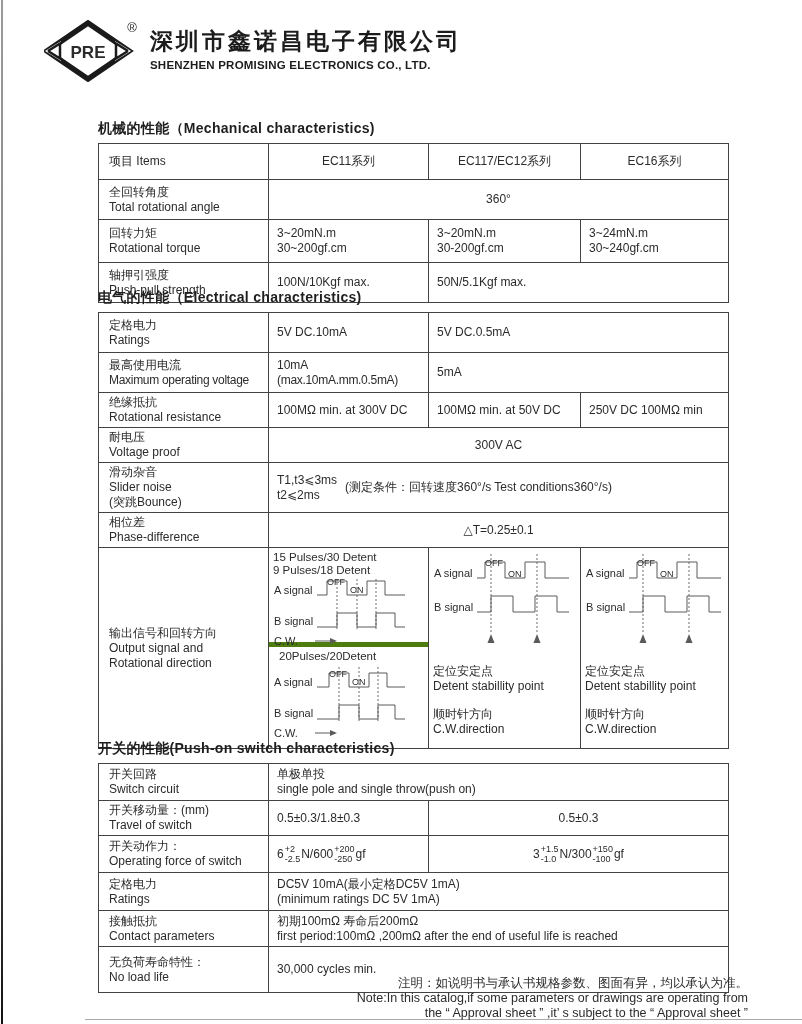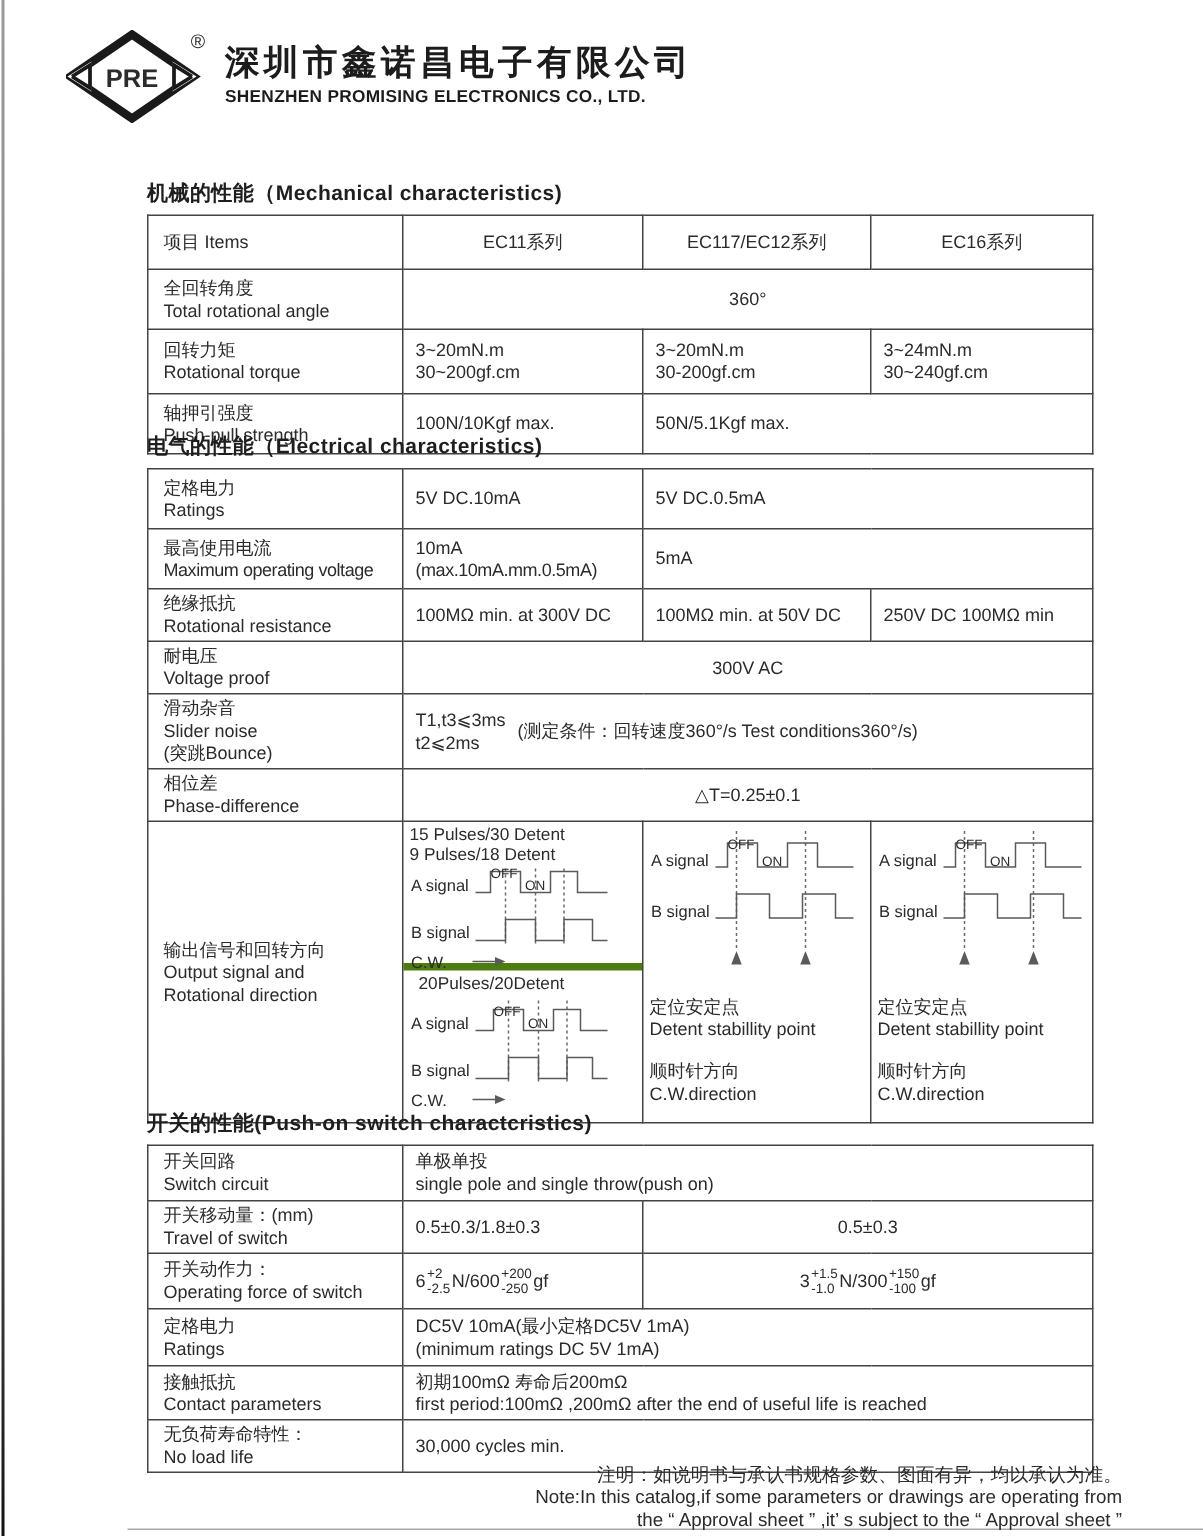--- a/index.html
+++ b/index.html
@@ -368,21 +368,21 @@
     <tr style="height:36px">
       <td class="lab">
         <span class="l2">接触抵抗</span>
         <span class="l2">Contact parameters</span>
       </td>
       <td colspan="3">
         <span class="l2">初期100mΩ 寿命后200mΩ</span>
         <span class="l2">first period:100mΩ ,200mΩ  after the end of useful life is reached</span>
       </td>
     </tr>
-    <tr style="height:35px">
+    <tr style="height:46px">
       <td class="lab">
         <span class="l2">无负荷寿命特性：</span>
         <span class="l2">No load life</span>
       </td>
       <td colspan="3">30,000 cycles min.</td>
     </tr>
   </tbody>
     </table>
 </div>
 

